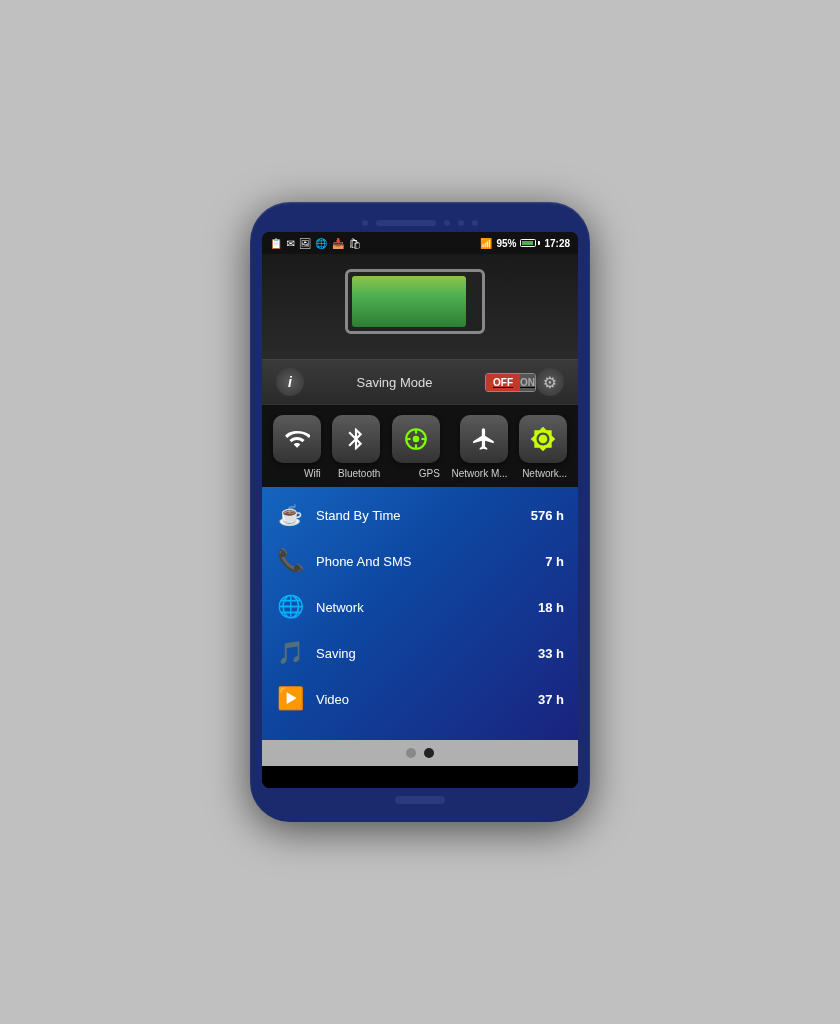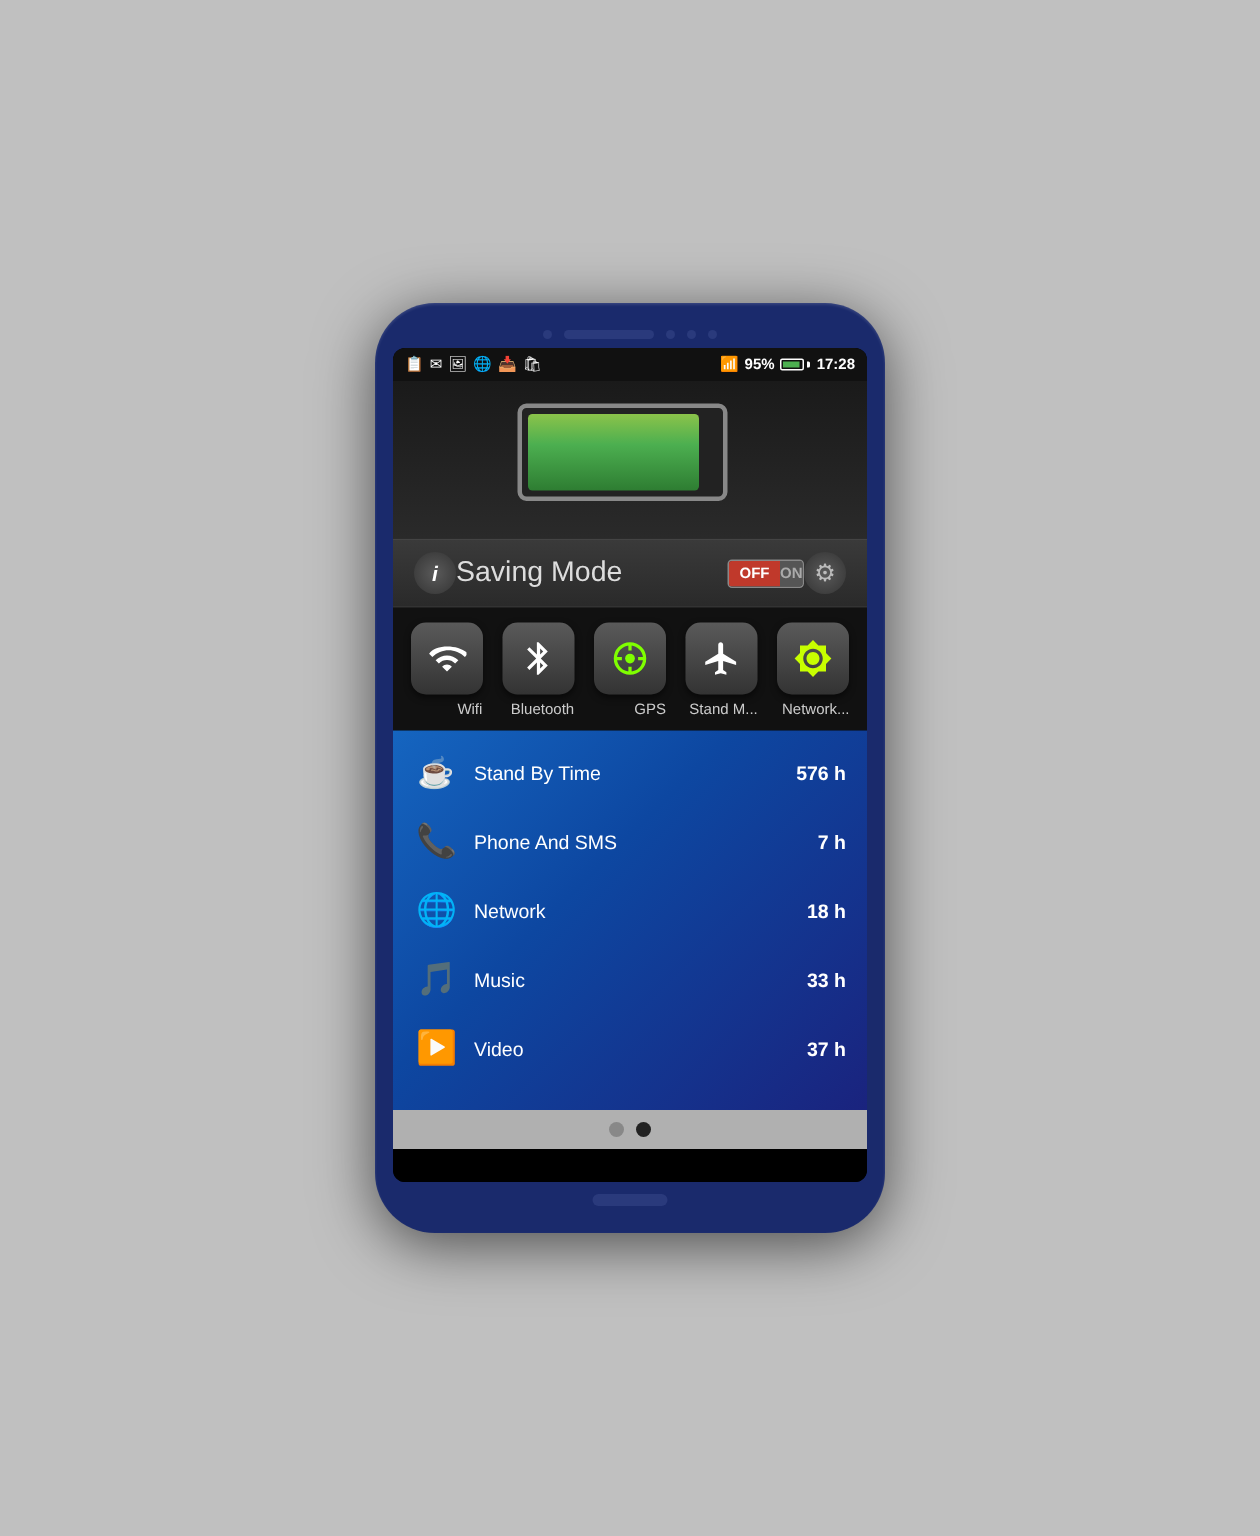--- a/index.html
+++ b/index.html
@@ -170,30 +170,32 @@
       display: flex;
       align-items: center;
       justify-content: center;
       color: #fff;
       font-style: italic;
       font-weight: bold;
       font-size: 14px;
     }
     .saving-mode-label {
       color: #ddd;
-      font-size: 19px;
+      font-size: 13px;
       flex: 1;
+      text-align: center;
     }
     .toggle-container {
       display: flex;
       border: 1.5px solid #888;
       border-radius: 3px;
       overflow: hidden;
       font-size: 10px;
       font-weight: bold;
+      text-decoration: underline;
     }
     .toggle-off {
       background: #c0392b;
       color: #fff;
       padding: 3px 7px;
     }
     .toggle-on {
       background: #555;
       color: #aaa;
       padding: 3px 0;
@@ -392,21 +394,21 @@
         </div>
         <span class="toggle-label">GPS</span>
       </div>
 
       <div class="toggle-item">
         <div class="toggle-icon-btn">
           <svg viewBox="0 0 24 24" fill="white">
             <path d="M21 16v-2l-8-5V3.5c0-.83-.67-1.5-1.5-1.5S10 2.67 10 3.5V9l-8 5v2l8-2.5V19l-2 1.5V22l3.5-1 3.5 1v-1.5L13 19v-5.5l8 2.5z"></path>
           </svg>
         </div>
-        <span class="toggle-label">Stand M...</span>
+        <span class="toggle-label">Network M...</span>
       </div>
 
       <div class="toggle-item">
         <div class="toggle-icon-btn">
           <svg viewBox="0 0 24 24" fill="#c8ff00">
             <path d="M20 8.69V4h-4.69L12 .69 8.69 4H4v4.69L.69 12 4 15.31V20h4.69L12 23.31 15.31 20H20v-4.69L23.31 12 20 8.69zM12 18c-3.31 0-6-2.69-6-6s2.69-6 6-6 6 2.69 6 6-2.69 6-6 6zm0-10c-2.21 0-4 1.79-4 4s1.79 4 4 4 4-1.79 4-4-1.79-4-4-4z"></path>
           </svg>
         </div>
         <span class="toggle-label">Network...</span>
       </div>
@@ -428,21 +430,21 @@
       </div>
 
       <div class="usage-item">
         <div class="usage-icon" style="font-size:22px;">🌐</div>
         <span class="usage-name">Network</span>
         <span class="usage-value">18 h</span>
       </div>
 
       <div class="usage-item">
         <div class="usage-icon" style="font-size:22px;">🎵</div>
-        <span class="usage-name">Music</span>
+        <span class="usage-name">Saving</span>
         <span class="usage-value">33 h</span>
       </div>
 
       <div class="usage-item">
         <div class="usage-icon" style="font-size:22px;">▶️</div>
         <span class="usage-name">Video</span>
         <span class="usage-value">37 h</span>
       </div>
 
     </div>

